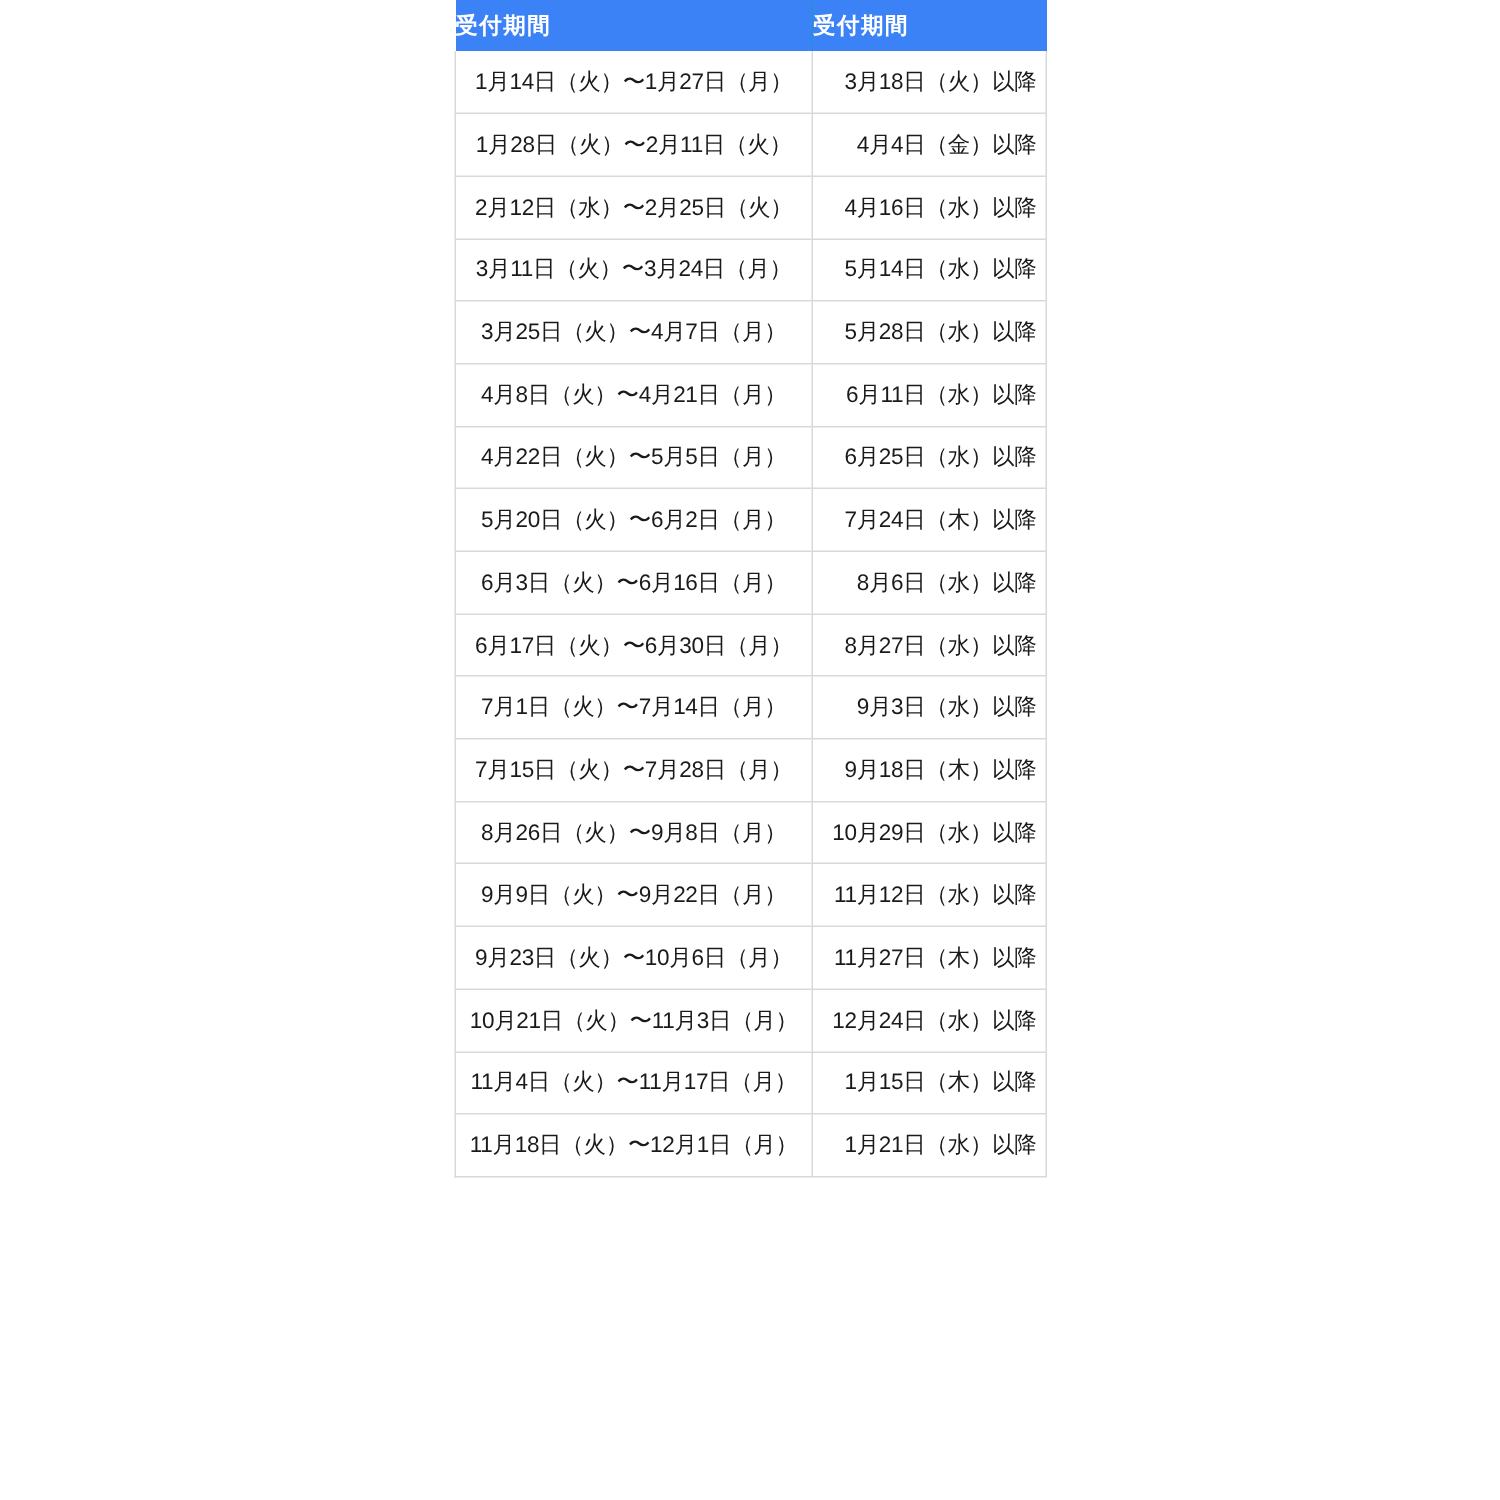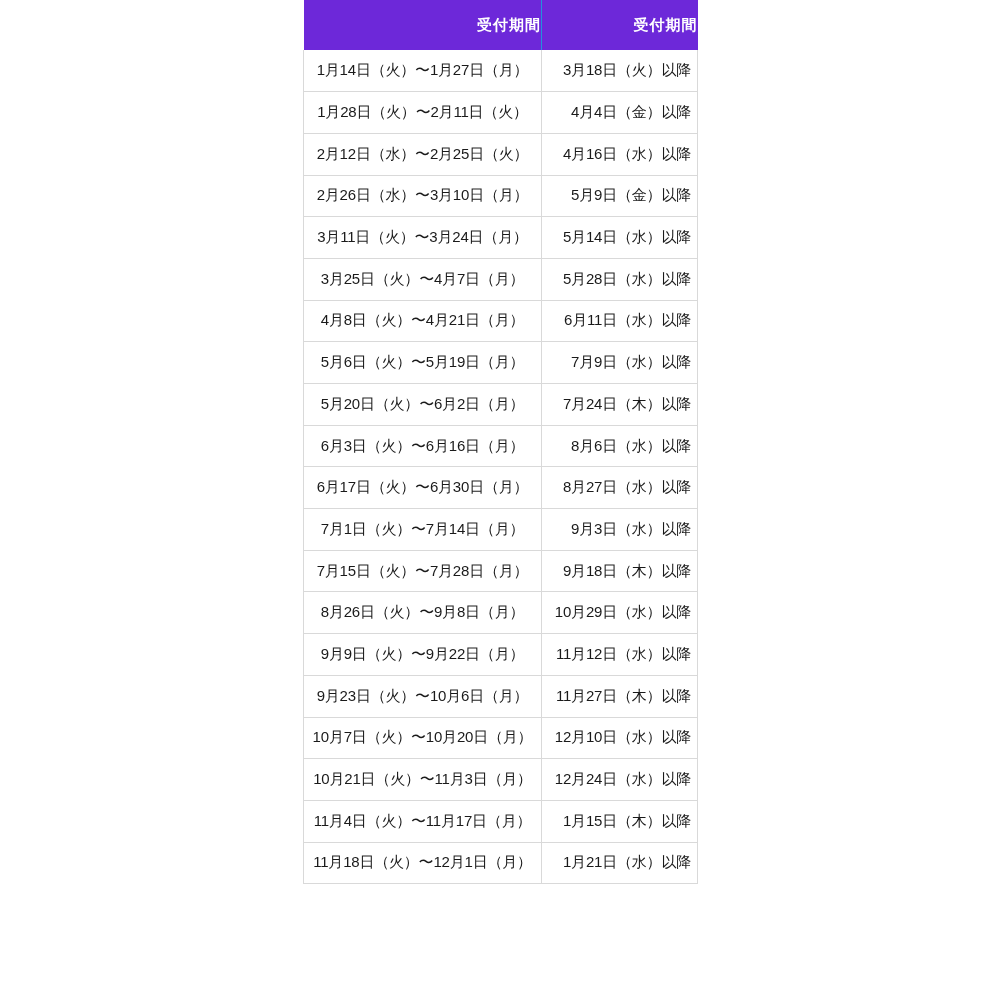--- a/index.html
+++ b/index.html
@@ -34,28 +34,28 @@
     width: 394px;
     border-collapse: collapse;
     table-layout: fixed;
     background: #ffffff;
   }
 
   table.schedule col.col-period  { width: 238px; }
   table.schedule col.col-ship    { width: 156px; }
 
   thead th {
-    background: #6d28d9;
+    background: #3b82f6;
     color: #ffffff;
     font-size: 15px;
     font-weight: bold;
     letter-spacing: 1px;
-    height: 50px;
+    height: 34px;
     padding: 0;
-    text-align: right;
+    text-align: left;
     vertical-align: middle;
     border: none;
     box-sizing: border-box;
   }
   thead th.th-period {
     border-right: 1px solid #2490dc;
   }
 
   tbody td {
     height: 41.7px;
@@ -106,38 +106,34 @@
           </tr>
           <tr>
             <td class="cell-period">1月28日（火）〜2月11日（火）</td>
             <td class="cell-ship">4月4日（金）以降</td>
           </tr>
           <tr>
             <td class="cell-period">2月12日（水）〜2月25日（火）</td>
             <td class="cell-ship">4月16日（水）以降</td>
           </tr>
           <tr>
-            <td class="cell-period">2月26日（水）〜3月10日（月）</td>
-            <td class="cell-ship">5月9日（金）以降</td>
-          </tr>
-          <tr>
             <td class="cell-period">3月11日（火）〜3月24日（月）</td>
             <td class="cell-ship">5月14日（水）以降</td>
           </tr>
           <tr>
             <td class="cell-period">3月25日（火）〜4月7日（月）</td>
             <td class="cell-ship">5月28日（水）以降</td>
           </tr>
           <tr>
             <td class="cell-period">4月8日（火）〜4月21日（月）</td>
             <td class="cell-ship">6月11日（水）以降</td>
           </tr>
           <tr>
-            <td class="cell-period">5月6日（火）〜5月19日（月）</td>
-            <td class="cell-ship">7月9日（水）以降</td>
+            <td class="cell-period">4月22日（火）〜5月5日（月）</td>
+            <td class="cell-ship">6月25日（水）以降</td>
           </tr>
           <tr>
             <td class="cell-period">5月20日（火）〜6月2日（月）</td>
             <td class="cell-ship">7月24日（木）以降</td>
           </tr>
           <tr>
             <td class="cell-period">6月3日（火）〜6月16日（月）</td>
             <td class="cell-ship">8月6日（水）以降</td>
           </tr>
           <tr>
@@ -158,24 +154,20 @@
           </tr>
           <tr>
             <td class="cell-period">9月9日（火）〜9月22日（月）</td>
             <td class="cell-ship">11月12日（水）以降</td>
           </tr>
           <tr>
             <td class="cell-period">9月23日（火）〜10月6日（月）</td>
             <td class="cell-ship">11月27日（木）以降</td>
           </tr>
           <tr>
-            <td class="cell-period">10月7日（火）〜10月20日（月）</td>
-            <td class="cell-ship">12月10日（水）以降</td>
-          </tr>
-          <tr>
             <td class="cell-period">10月21日（火）〜11月3日（月）</td>
             <td class="cell-ship">12月24日（水）以降</td>
           </tr>
           <tr>
             <td class="cell-period">11月4日（火）〜11月17日（月）</td>
             <td class="cell-ship">1月15日（木）以降</td>
           </tr>
           <tr>
             <td class="cell-period">11月18日（火）〜12月1日（月）</td>
             <td class="cell-ship">1月21日（水）以降</td>

